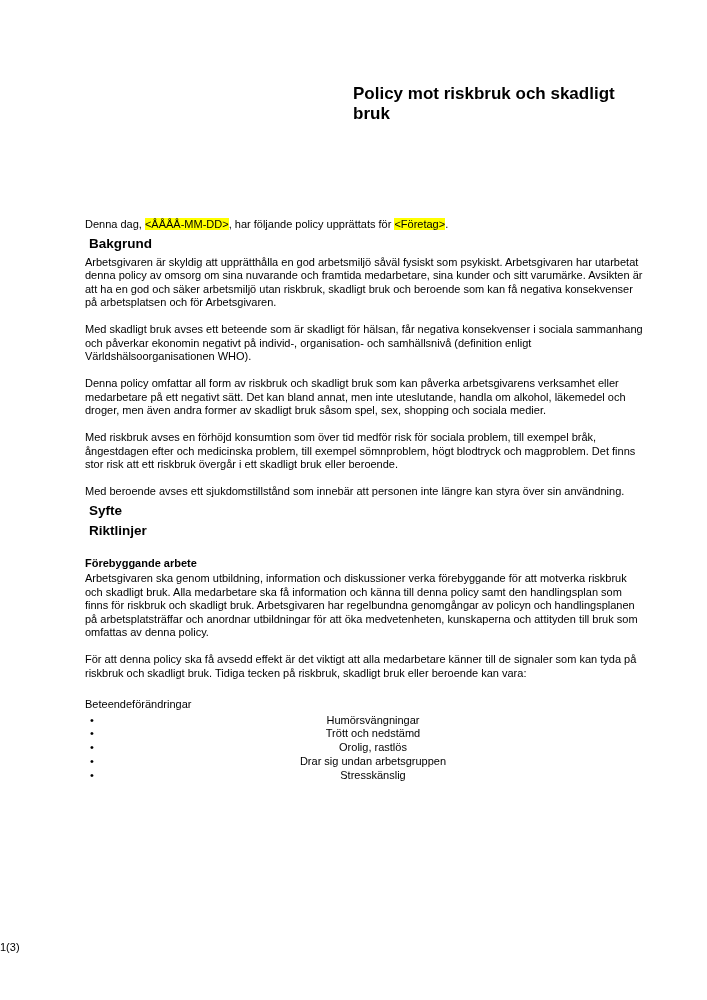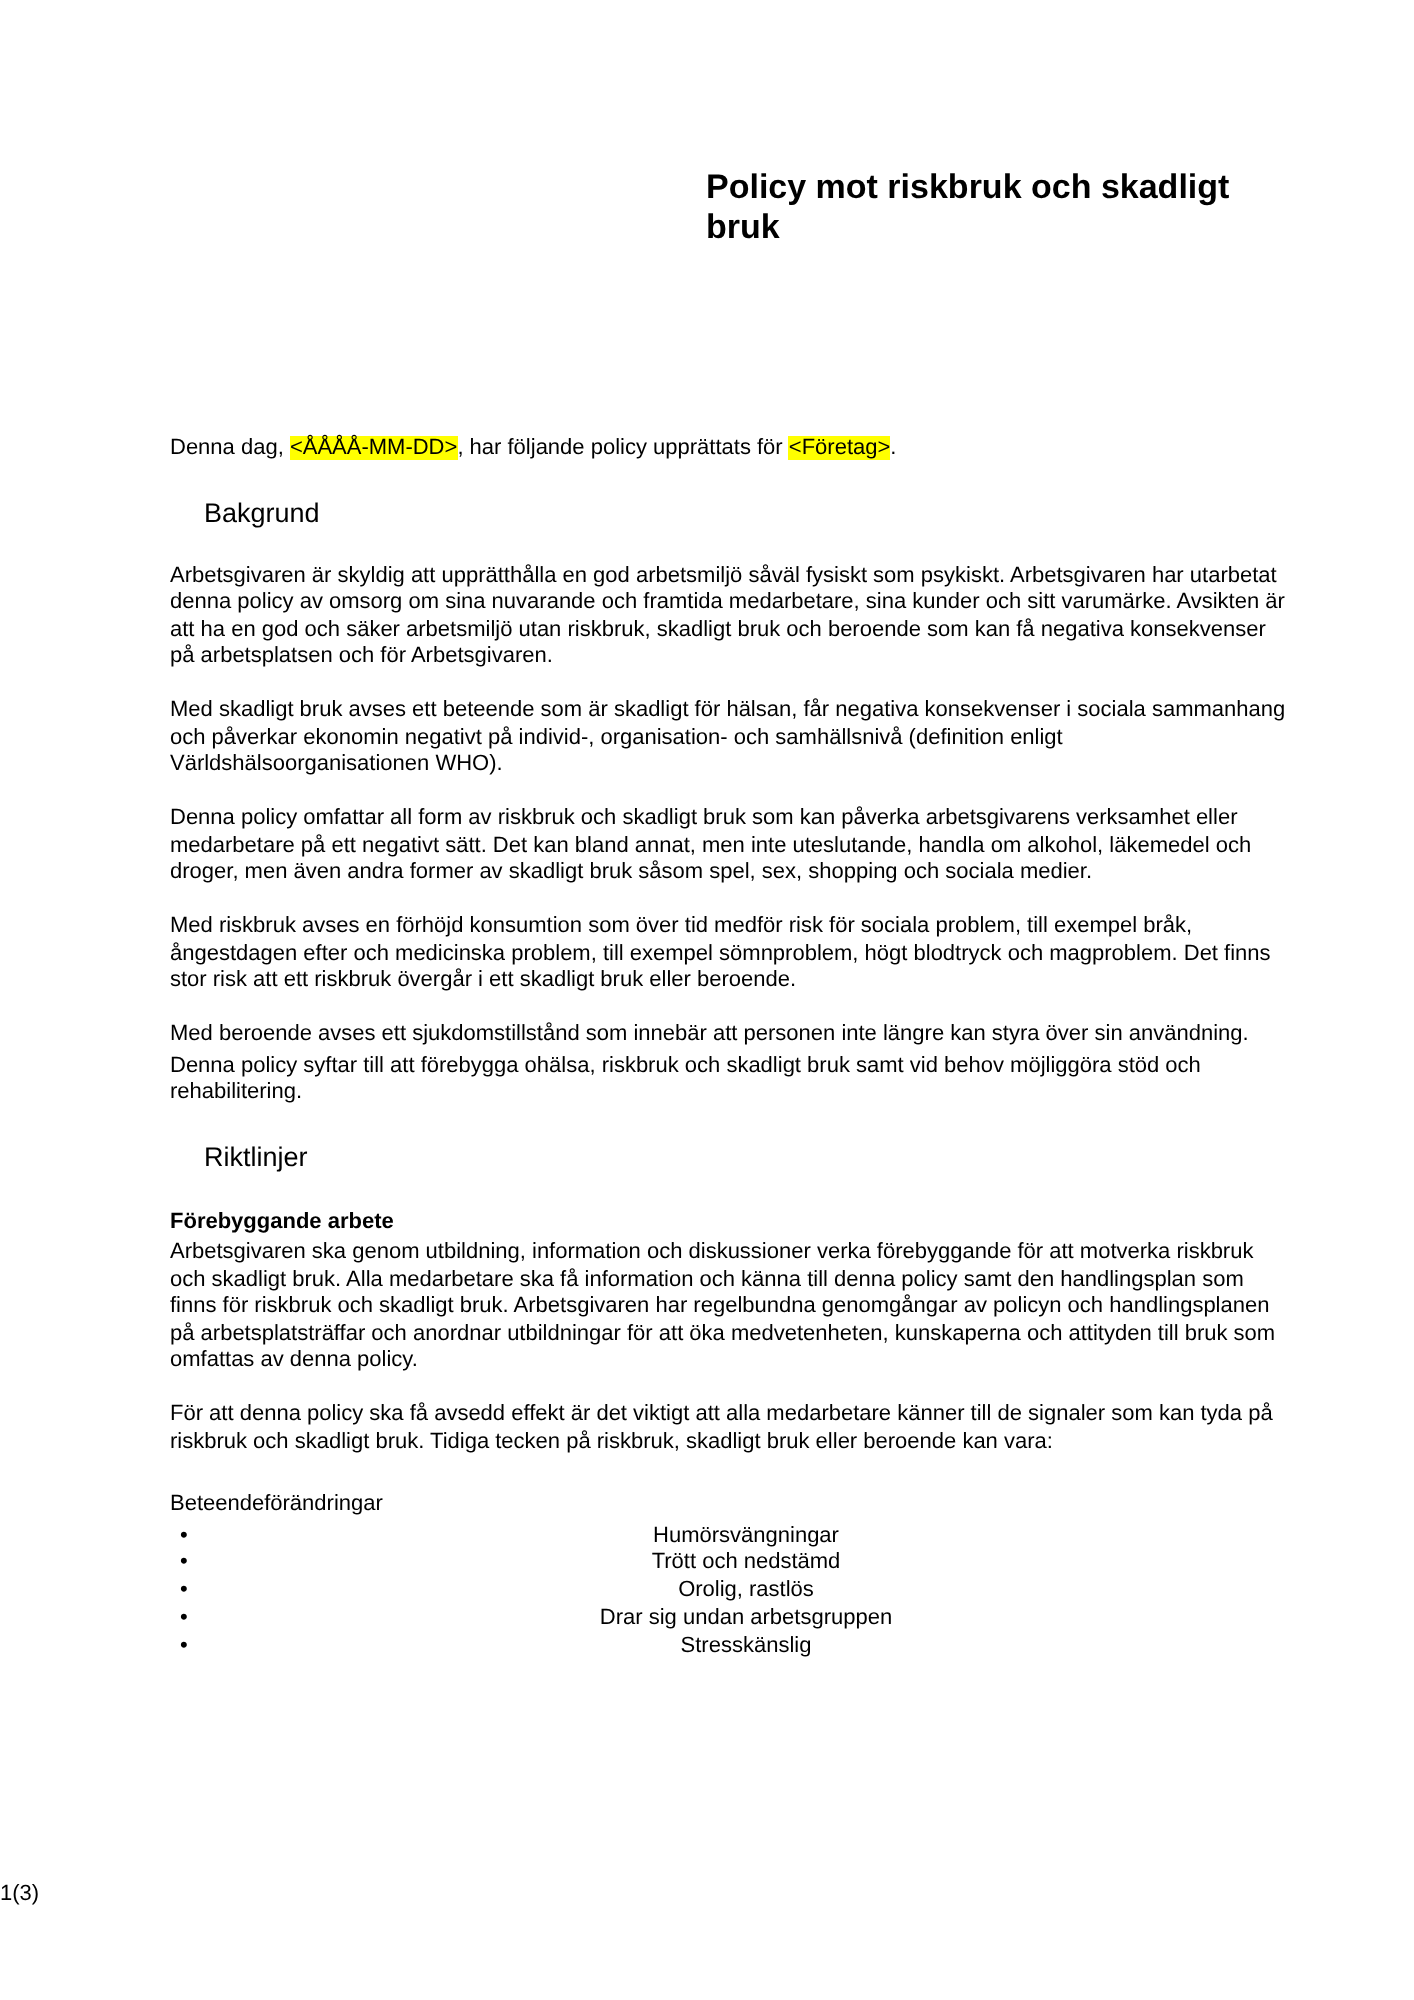--- a/index.html
+++ b/index.html
@@ -23,22 +23,22 @@
     width: 288px;
     font-size: 17px;
     line-height: 20px;
     font-weight: bold;
   }
   .intro { margin: 94px 0 0 0; }
   .highlight { background: #ffff00; }
   h2.section-heading {
     font-size: 13.5px;
     line-height: 16px;
-    font-weight: normal;
-    margin: 17px;
+    font-weight: bold;
+    margin: 4px;
   }
   .h-bakgrund   { margin-top: 31px; }
   .h-syfte      { margin-top: 34px; }
   .h-riktlinjer { margin-top: 30px; }
   p { margin: 0; }
   .para       { margin-top: 13.5px; }
   .para-first { margin-top: 2px; }
   .subheading {
     margin-top: 18px;
     font-weight: bold;
@@ -83,22 +83,22 @@
     <p class="intro"><span>Denna dag, </span><span class="highlight">&lt;ÅÅÅÅ-MM-DD&gt;</span><span>, har följande policy upprättats för </span><span class="highlight">&lt;Företag&gt;</span><span>.</span></p>
 
     <h2 class="section-heading h-bakgrund">Bakgrund</h2>
 
     <p class="para-first">Arbetsgivaren är skyldig att upprätthålla en god arbetsmiljö såväl fysiskt som psykiskt. Arbetsgivaren har utarbetat denna policy av omsorg om sina nuvarande och framtida medarbetare, sina kunder och sitt varumärke. Avsikten är att ha en god och säker arbetsmiljö utan riskbruk, skadligt bruk och beroende som kan få negativa konsekvenser på arbetsplatsen och för Arbetsgivaren.</p>
     <p class="para">Med skadligt bruk avses ett beteende som är skadligt för hälsan, får negativa konsekvenser i sociala sammanhang och påverkar ekonomin negativt på individ-, organisation- och samhällsnivå (definition enligt Världshälsoorganisationen WHO).</p>
     <p class="para">Denna policy omfattar all form av riskbruk och skadligt bruk som kan påverka arbetsgivarens verksamhet eller medarbetare på ett negativt sätt. Det kan bland annat, men inte uteslutande, handla om alkohol, läkemedel och droger, men även andra former av skadligt bruk såsom spel, sex, shopping och sociala medier.</p>
     <p class="para">Med riskbruk avses en förhöjd konsumtion som över tid medför risk för sociala problem, till exempel bråk, ångestdagen efter och medicinska problem, till exempel sömnproblem, högt blodtryck och magproblem. Det finns stor risk att ett riskbruk övergår i ett skadligt bruk eller beroende.</p>
     <p class="para">Med beroende avses ett sjukdomstillstånd som innebär att personen inte längre kan styra över sin användning.</p>
 
+    <h2 class="section-heading h-syfte">Syfte</h2>
 
-    <p class="para-first">Denna policy syftar till att förebygga ohälsa, riskbruk och skadligt bruk samt vid behov möjliggöra stöd och rehabilitering.</p>
 
     <h2 class="section-heading h-riktlinjer">Riktlinjer</h2>
 
     <p class="subheading">Förebyggande arbete</p>
 
     <p class="para-first">Arbetsgivaren ska genom utbildning, information och diskussioner verka förebyggande för att motverka riskbruk och skadligt bruk. Alla medarbetare ska få information och känna till denna policy samt den handlingsplan som finns för riskbruk och skadligt bruk. Arbetsgivaren har regelbundna genomgångar av policyn och handlingsplanen på arbetsplatsträffar och anordnar utbildningar för att öka medvetenheten, kunskaperna och attityden till bruk som omfattas av denna policy.</p>
     <p class="para">För att denna policy ska få avsedd effekt är det viktigt att alla medarbetare känner till de signaler som kan tyda på riskbruk och skadligt bruk. Tidiga tecken på riskbruk, skadligt bruk eller beroende kan vara:</p>
 
     <p class="list-label">Beteendeförändringar</p>
 

